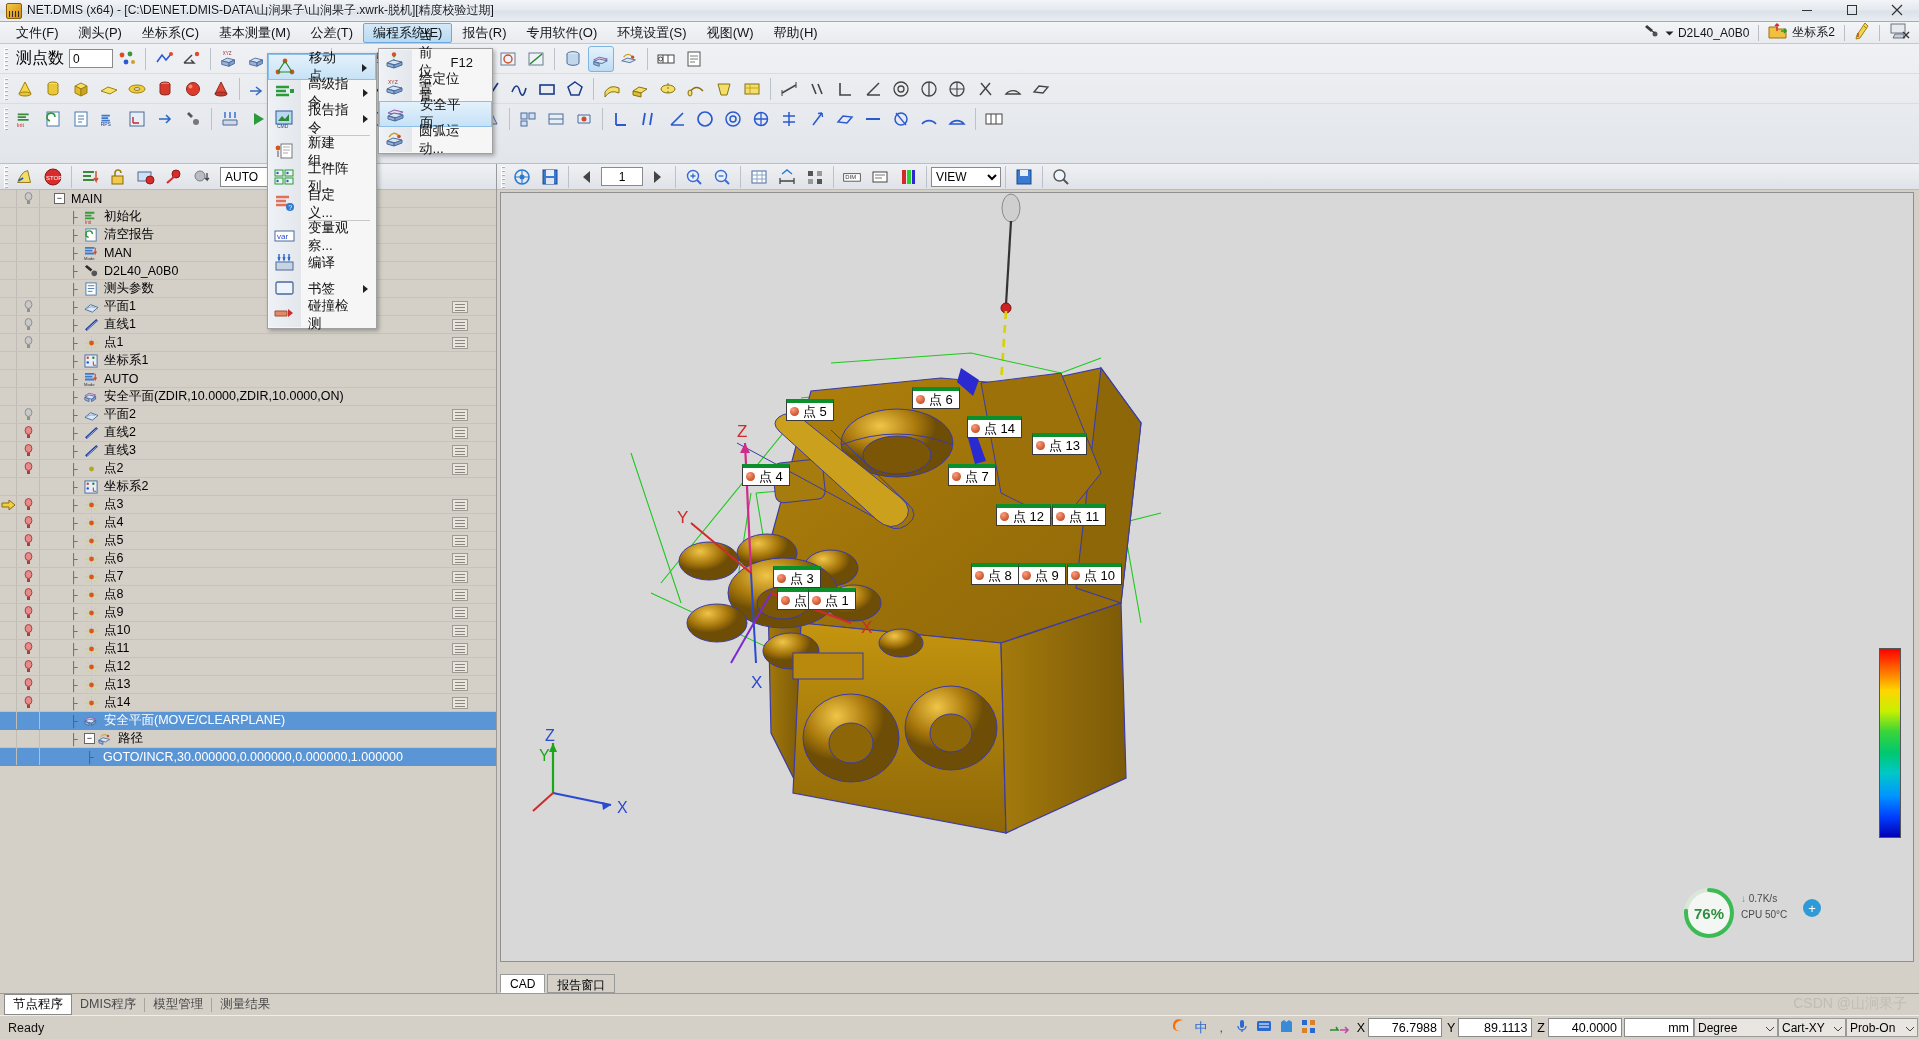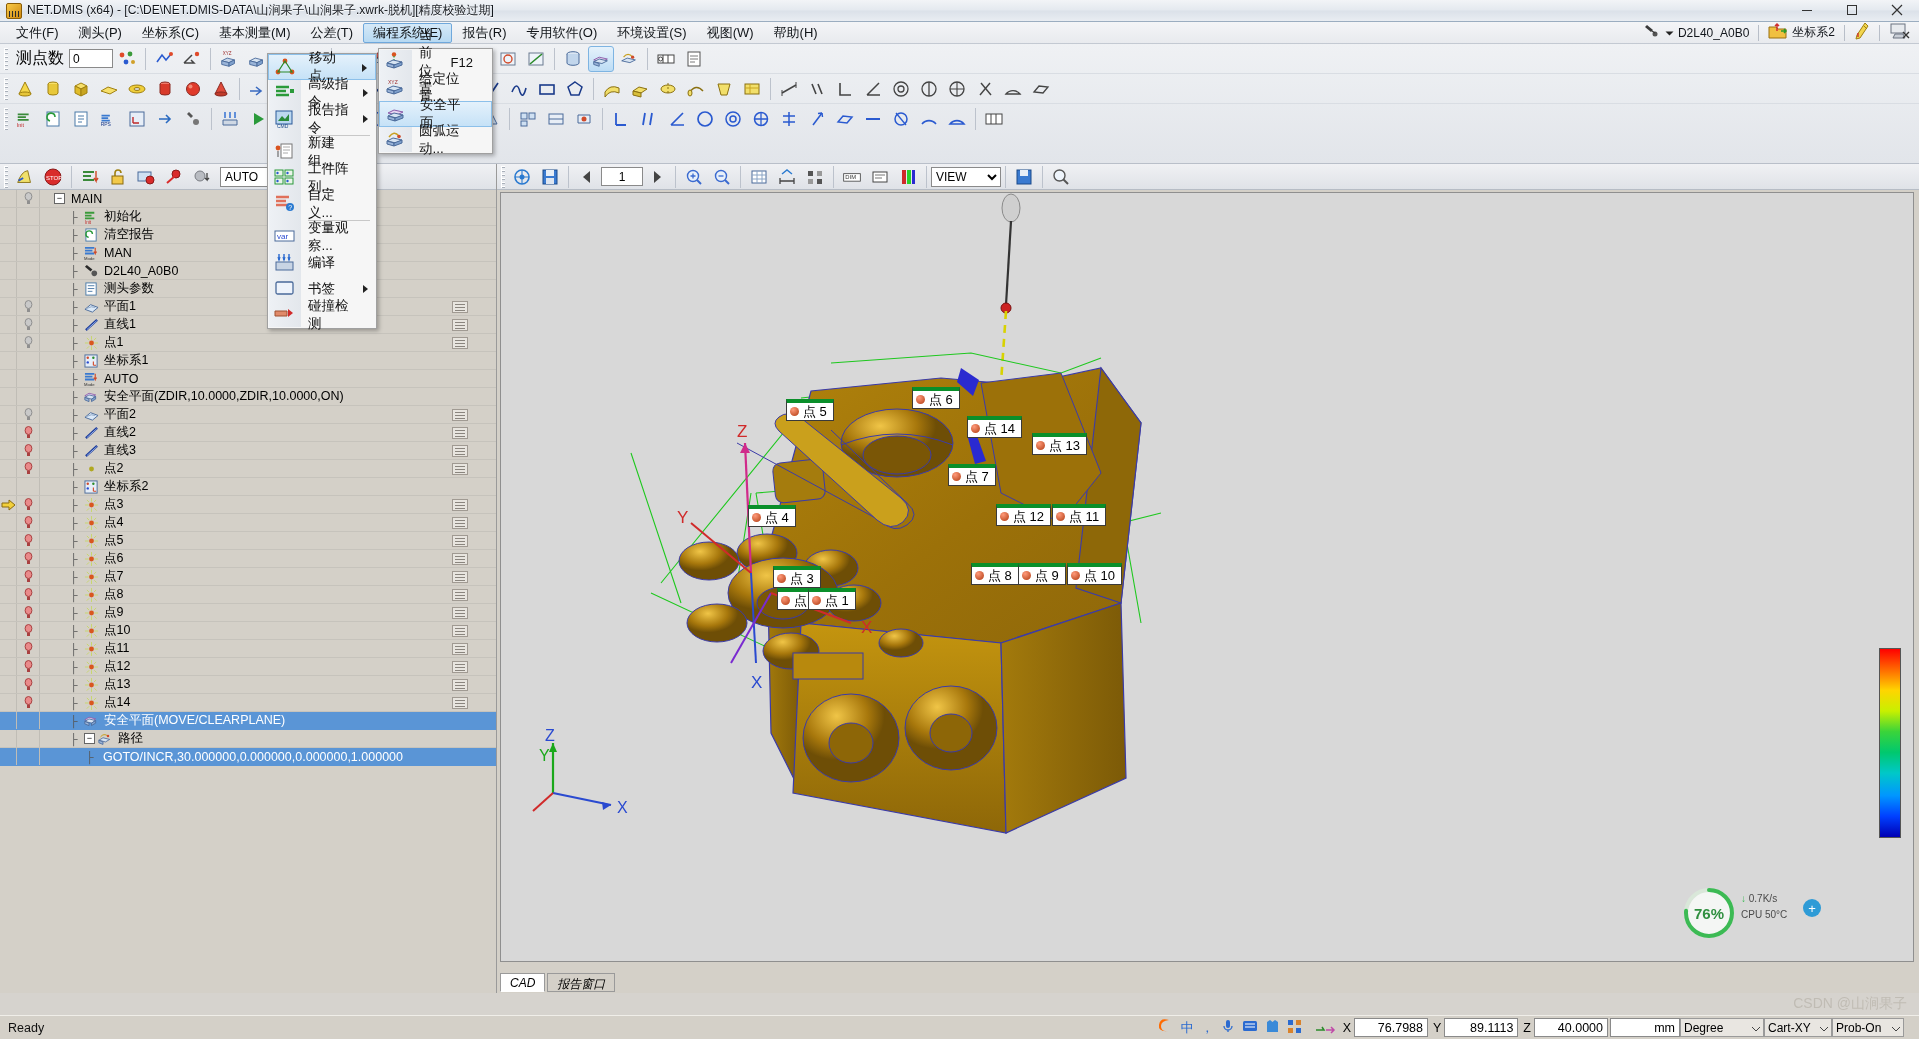--- a/index.html
+++ b/index.html
@@ -107,21 +107,21 @@
             border:1px solid #a09a92; background:#e8e5df; }
   .rowbtn i { display:block; margin:2px 2px; height:1px; background:#8a857e;
               box-shadow:0 3px 0 #8a857e, 0 6px 0 #8a857e; }
 
   
   .view-panel { position:absolute; left:497px; top:164px; width:1422px; height:829px; background:#d4d0c8; }
   .view-toolbar { height:26px; background:linear-gradient(to bottom,#f0f1f4,#dfe2e7);
                   border-bottom:1px solid #b6bcc5; display:flex; align-items:center; padding-left:4px; }
   .viewport { position:absolute; left:3px; top:28px; width:1414px; height:770px;
               background:#d8d8d8; border:1px solid #8f8f8f; overflow:hidden; }
-  .viewtabs { position:absolute; left:3px; bottom:0px; height:20px; display:flex; align-items:flex-start;font-style:italic; }
+  .viewtabs { position:absolute; left:3px; bottom:0px; height:20px; display:flex; align-items:center; }
   .vtab { height:19px; padding:2px 9px 0 9px; font-size:12px; border:1px solid #9a9a9a;
           background:#d4d0c8; margin-right:2px; }
   .vtab.active { background:#fff; border-bottom-color:#fff; font-weight:normal; }
 
   .pt-label {
     position:absolute; background:#fff; border:1px solid #3a3a3a;
     border-top:4px solid #0a8f2a; padding:1px 6px 1px 3px; font-size:13px;
     display:flex; align-items:center; gap:4px; white-space:nowrap; color:#000;
     line-height:15px;
   }
@@ -1735,21 +1735,21 @@
             <span>点 6</span>
           </div>
           <div class="pt-label" style="left: 466px; top: 223px;">
             <span class="pt-dot"></span>
             <span>点 14</span>
           </div>
           <div class="pt-label" style="left: 531px; top: 240px;">
             <span class="pt-dot"></span>
             <span>点 13</span>
           </div>
-          <div class="pt-label" style="left: 247px; top: 271px; margin-top: 41px;">
+          <div class="pt-label" style="left: 241px; top: 271px;">
             <span class="pt-dot"></span>
             <span>点 4</span>
           </div>
           <div class="pt-label" style="left: 447px; top: 271px;">
             <span class="pt-dot"></span>
             <span>点 7</span>
           </div>
           <div class="pt-label" style="left: 495px; top: 311px;">
             <span class="pt-dot"></span>
             <span>点 12</span>
@@ -1800,20 +1800,28 @@
         <div class="cpu-plus">+</div>
       </div>
     </div>
 
     <div class="viewtabs">
       <div class="vtab active">CAD</div>
       <div class="vtab">报告窗口</div>
     </div>
   </div>
 
+  <div class="bottom-tabs">
+    <div class="btab active">节点程序</div>
+    <div class="btab">DMIS程序</div>
+    <div class="btab-div"></div>
+    <div class="btab">模型管理</div>
+    <div class="btab-div"></div>
+    <div class="btab">测量结果</div>
+  </div>
 
   <div class="statusbar">
     <div class="status-text">Ready</div>
     <div class="status-right">
       <div class="ime-bar">
         <span>
           <svg width="20" height="20" viewBox="0 0 20 20">
               <path d="M15 4 q-9 -3 -10 5 q-1 7 9 6 q-7 1 -7 -5 q0 -5 8 -6z" fill="#ff6a00"></path>
             </svg>
         </span>
@@ -1867,21 +1875,21 @@
         </span>
       </div>
       <div class="sel-box" style="min-width:68px;">
         <span>Cart-XY</span>
         <span style="margin-left:auto;">
           <svg width="8" height="6" viewBox="0 0 8 6">
               <path d="M0 1 L4 5 L8 1" stroke="#444" fill="none"></path>
             </svg>
         </span>
       </div>
-      <div class="sel-box" style="min-width:72px;margin-right:15px;">
+      <div class="sel-box" style="min-width:72px;margin-right:1px;">
         <span>Prob-On</span>
         <span style="margin-left:auto;">
           <svg width="8" height="6" viewBox="0 0 8 6">
               <path d="M0 1 L4 5 L8 1" stroke="#444" fill="none"></path>
             </svg>
         </span>
       </div>
     </div>
   </div>
 

